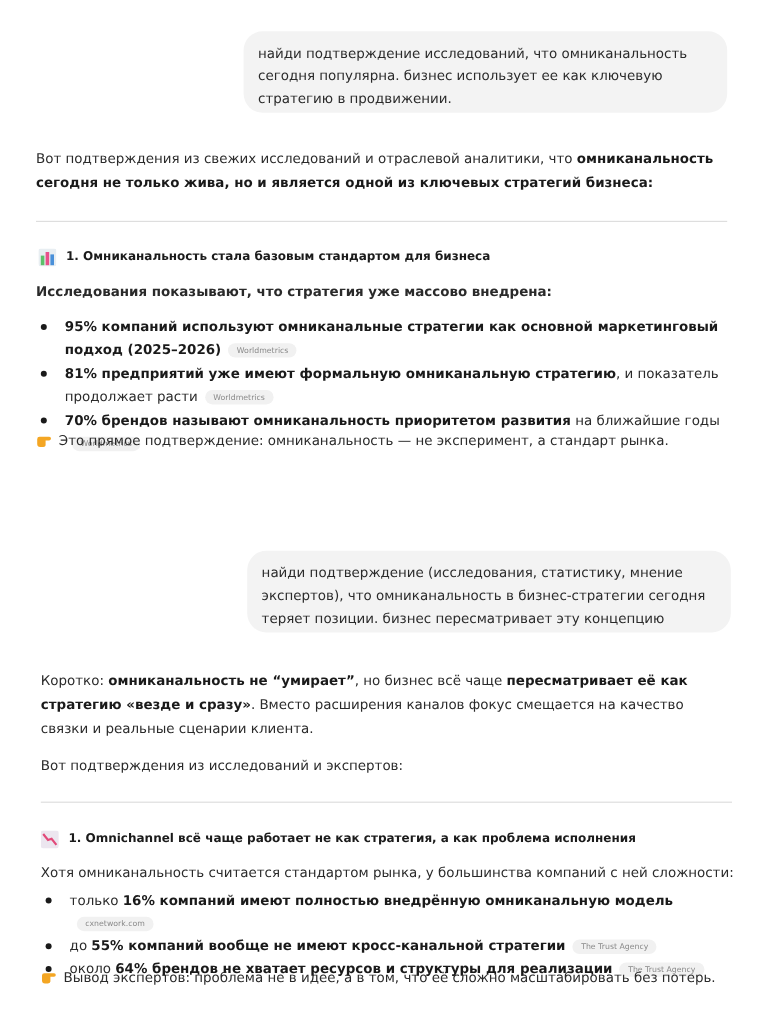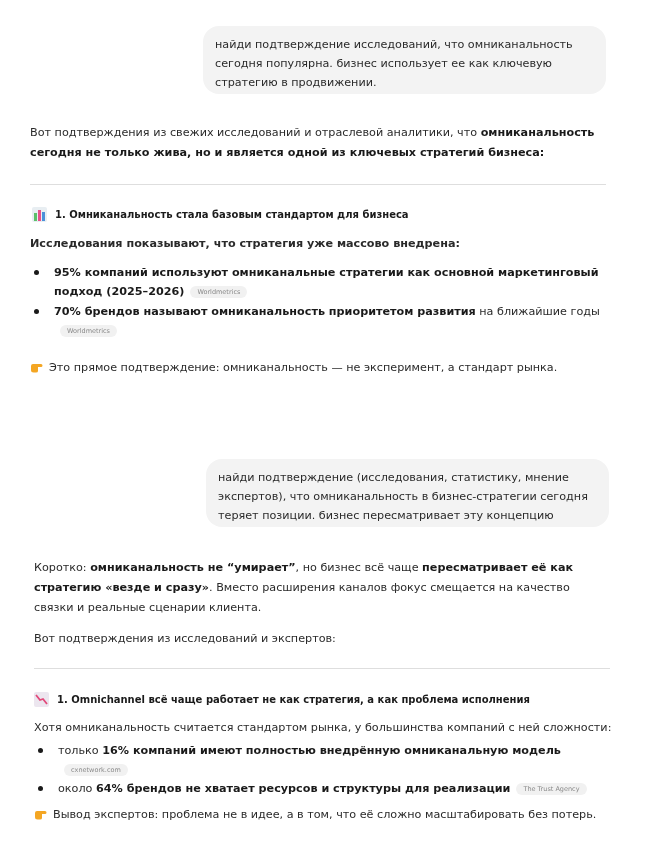--- a/index.html
+++ b/index.html
@@ -39,20 +39,21 @@
         <rect x="10" y="5" width="3" height="9" fill="#4a90d9"></rect>
       </svg>
   </span>
   <span>1. Омниканальность стала базовым стандартом для бизнеса</span>
 </div>
 
 <div class="para" style="top:234px;font-weight:bold;">Исследования показывают, что стратегия уже массово внедрена:</div>
 
 <ul class="list" style="left:30px; top:263px; width:580px;">
   <li class="li"><span class="dot"></span><b>95% компаний используют омниканальные стратегии как основной маркетинговый подход (2025–2026)</b><span></span><span class="badge">Worldmetrics</span></li>
+  <li class="li" style="margin-top:1px;"><span class="dot"></span><b>81% предприятий уже имеют формальную омниканальную стратегию</b><span>, и показатель продолжает расти</span><span class="badge">Worldmetrics</span></li>
   <li class="li" style="margin-top:1px;"><span class="dot"></span><b>70% брендов называют омниканальность приоритетом развития</b><span> на ближайшие годы</span><span class="badge">Worldmetrics</span></li>
 </ul>
 
 <div class="para" style="top:358px;">
   <span class="pointer">
     <svg width="13" height="12" viewBox="0 0 13 12">
         <path d="M1 5 Q1 3 3 3 L11 3 Q12.5 3 12.5 4.5 Q12.5 6 11 6 L8 6 L8 10 Q8 11.5 6 11.5 L3.5 11.5 Q1 11.5 1 9 Z" fill="#f4a623"></path>
       </svg>
   </span><span>Это прямое подтверждение: омниканальность — не эксперимент, а стандарт рынка.</span>
 </div>
@@ -75,20 +76,21 @@
         <path d="M2 3 L6 8 L9 7 L13 12" stroke="#e24a7a" stroke-width="1.8" fill="none"></path>
       </svg>
   </span>
   <span>1. Omnichannel всё чаще работает не как стратегия, а как проблема исполнения</span>
 </div>
 
 <div class="para" style="left:34px; top:718px;">Хотя омниканальность считается стандартом рынка, у большинства компаний с ней сложности:</div>
 
 <ul class="list" style="left:34px; top:741px; width:580px;">
   <li class="li"><span class="dot"></span><span>только </span><b>16% компаний имеют полностью внедрённую омниканальную модель</b><span class="badge">cxnetwork.com</span></li>
+  <li class="li"><span class="dot"></span><span>до </span><b>55% компаний вообще не имеют кросс-канальной стратегии</b><span class="badge">The Trust Agency</span></li>
   <li class="li"><span class="dot"></span><span>около </span><b>64% брендов не хватает ресурсов и структуры для реализации</b><span class="badge">The Trust Agency</span></li>
 </ul>
 
 <div class="para" style="left:34px; top:805px;">
   <span class="pointer">
     <svg width="13" height="12" viewBox="0 0 13 12">
         <path d="M1 5 Q1 3 3 3 L11 3 Q12.5 3 12.5 4.5 Q12.5 6 11 6 L8 6 L8 10 Q8 11.5 6 11.5 L3.5 11.5 Q1 11.5 1 9 Z" fill="#f4a623"></path>
       </svg>
   </span><span>Вывод экспертов: проблема не в идее, а в том, что её сложно масштабировать без потерь.</span>
 </div>

